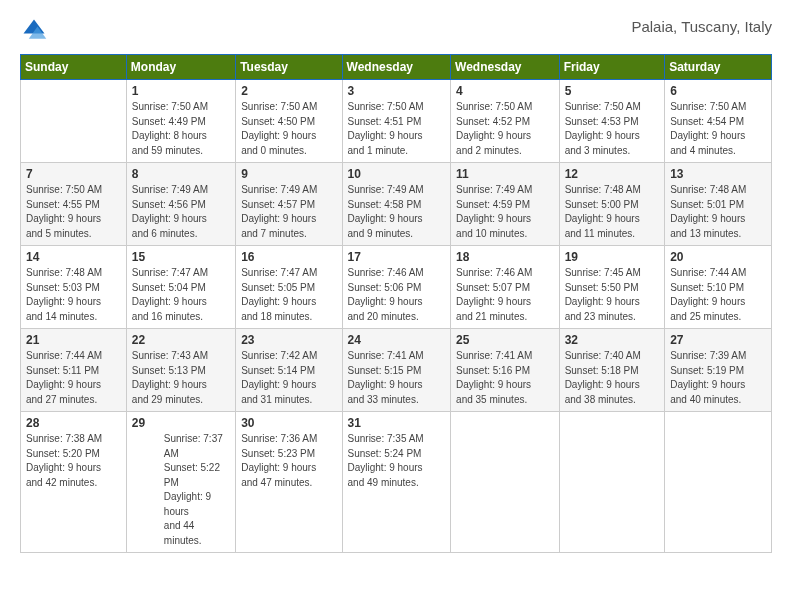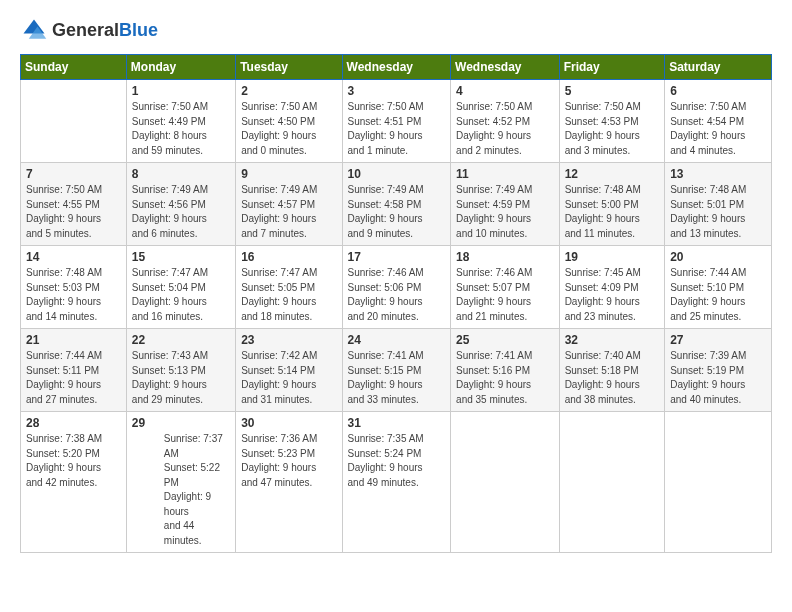--- a/index.html
+++ b/index.html
@@ -101,25 +101,23 @@
 </head>
 <body>
 
 <div class="page">
   <div class="header">
     <div class="logo">
       <svg class="logo-icon" viewBox="0 0 32 32" xmlns="http://www.w3.org/2000/svg">
         <polygon points="16,4 28,20 4,20" fill="#1a6bbf"></polygon>
         <polygon points="20,12 30,26 10,26" fill="#4a9de0" opacity="0.7"></polygon>
       </svg>
-      <div>
-        <span class="logo-text-general">General</span><span class="logo-text-blue">Blue</span>
-      </div>
     </div>
     <div class="title-block">
+      <div class="subtitle">Palaia, Tuscany, Italy</div>
     </div>
   </div>
 
   <table class="calendar">
     <thead>
       <tr>
       <th>Sunday</th>
           <th>Monday</th>
           <th>Tuesday</th>
           <th>Wednesday</th>
@@ -257,21 +255,21 @@
           <td>
             <span class="day-number">18</span>
             <div class="day-info" style="white-space: pre-line;">Sunrise: 7:46 AM
 Sunset: 5:07 PM
 Daylight: 9 hours
 and 21 minutes.</div>
           </td>
           <td>
             <span class="day-number">19</span>
             <div class="day-info" style="white-space: pre-line;">Sunrise: 7:45 AM
-Sunset: 4:09 PM
+Sunset: 5:50 PM
 Daylight: 9 hours
 and 23 minutes.</div>
           </td>
           <td>
             <span class="day-number">20</span>
             <div class="day-info" style="white-space: pre-line;">Sunrise: 7:44 AM
 Sunset: 5:10 PM
 Daylight: 9 hours
 and 25 minutes.</div>
           </td>

